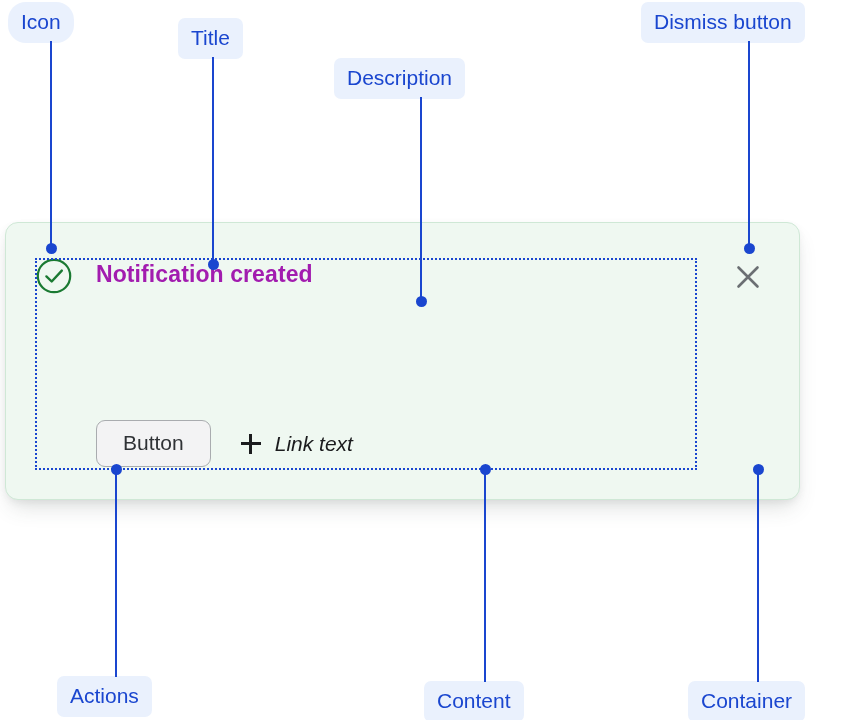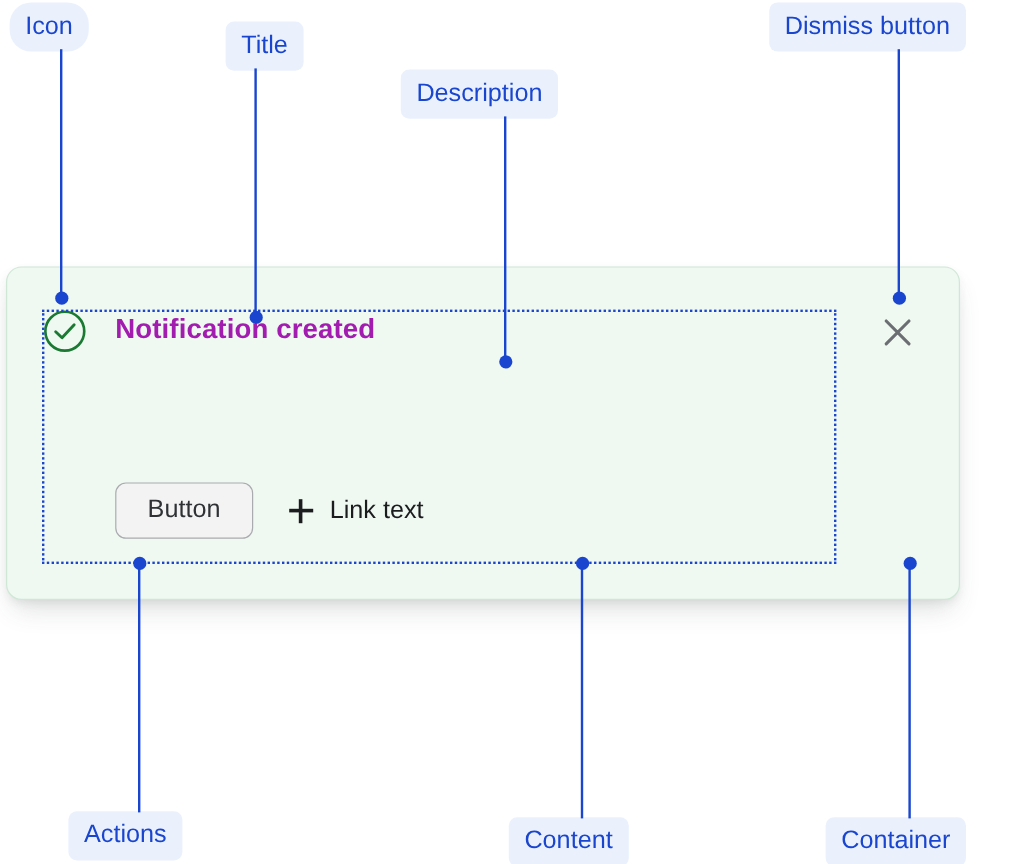--- a/index.html
+++ b/index.html
@@ -92,21 +92,21 @@
     left: 96px;
     top: 308px;
     width: 600px;
     font-size: 22px;
     line-height: 39px;
     color: #3c4043;
   }
   .actions {
     position: absolute;
     left: 96px;
-    top: 402px;
+    top: 420px;
     display: flex;
     gap: 30px;
   }
   .btn {
     background: #f3f3f4;
     border: 1px solid #a9acaf;
     border-radius: 9px;
     color: #2f3235;
     font-size: 21px;
     font-family: "Liberation Sans", sans-serif;
@@ -114,20 +114,21 @@
     cursor: pointer;
     line-height: 1;
   }
   .link-action {
     display: flex;
     align-items: center;
     gap: 14px;
     color: #1b1c1e;
     font-size: 21px;
     cursor: pointer;
+    font-style: italic;
   }
   .plus-icon {
     display: inline-block;
     width: 20px;
     height: 20px;
     position: relative;
   }
   .plus-icon::before, .plus-icon::after {
     content: "";
     position: absolute;
@@ -176,21 +177,21 @@
       <path d="M7.5 7.5 L26.5 26.5 M26.5 7.5 L7.5 26.5" stroke="#6b6f73" stroke-width="2.6" stroke-linecap="round"></path>
     </svg>
   </span>
 
   <div class="content-outline"></div>
 
   <div class="chip" style="left:8px; top:2px;border-radius:18px;">Icon</div>
   <div class="conn" style="left:50px; top:41px; height:207px;"></div>
   <div class="dot" style="left:46px; top:243px;"></div>
 
-  <div class="chip" style="left:188px; top:18px;">Title</div>
+  <div class="chip" style="left:178px; top:18px;">Title</div>
   <div class="conn" style="left:212px; top:57px; height:207px;"></div>
   <div class="dot" style="left:208px; top:259px;"></div>
 
   <div class="chip" style="left:334px; top:58px;text-align:right;">Description</div>
   <div class="conn" style="left:420px; top:97px; height:204px;"></div>
   <div class="dot" style="left:416px; top:296px;"></div>
 
   <div class="chip" style="left:641px; top:2px;">Dismiss button</div>
   <div class="conn" style="left:748px; top:41px; height:209px;"></div>
   <div class="dot" style="left:744px; top:243px;"></div>

